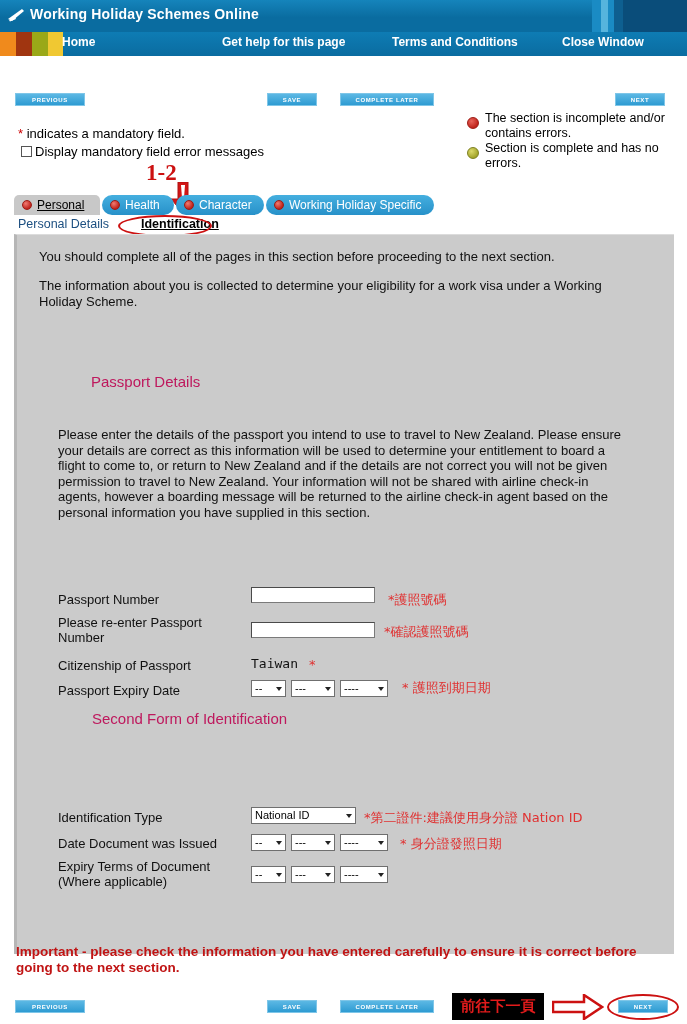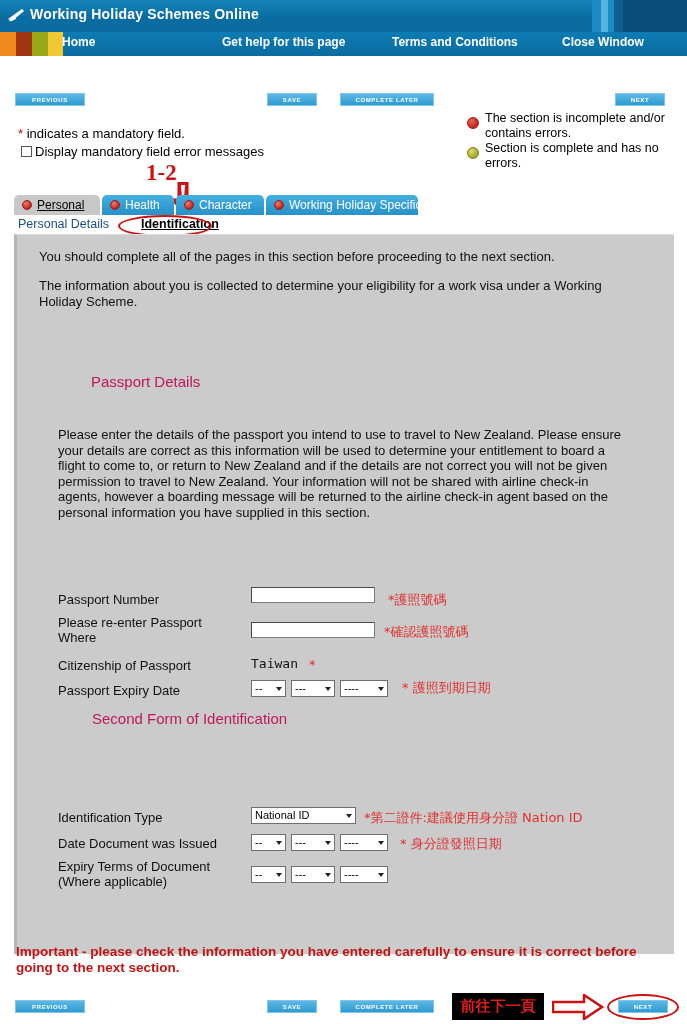--- a/index.html
+++ b/index.html
@@ -107,21 +107,21 @@
     position:absolute; top:0; height:20px;
     border-radius:5px 5px 0 0;
     font-size:12px;
     display:flex; align-items:center; gap:5px;
     padding:0 8px;
     cursor:pointer;
     white-space:nowrap;
   }
   .tab.active { background:#c8c8c8; color:#000; }
   .tab.active .tab-label { text-decoration:underline; font-weight:normal; }
-  .tab.inactive { background:#2f9fd4; background:linear-gradient(to bottom,#45afdf,#2791c9); color:#ffffff; }
+  .tab.inactive { background:#2f9fd4; background:linear-gradient(to bottom,#45afdf,#2791c9); color:#ffffff;border-radius:10px; }
   .tabdot { width:10px; height:10px; border-radius:50%;
             background:radial-gradient(circle at 35% 32%, #f07b72, #c0241c 70%);
             border:1px solid #9d1b14; flex:0 0 auto; }
 
   #subtabrow {
     position:absolute; left:18px; top:217px; width:660px; height:18px;
     font-size:12.5px;
   }
   .subtab { position:absolute; top:0; color:#1c4f80; cursor:pointer; white-space:nowrap; }
   .subtab.active { color:#000; text-decoration:underline; font-weight:bold; }
@@ -287,21 +287,21 @@
     <span class="tab-label">Personal</span>
   </div>
   <div class="tab inactive" style="left:88px;width:72px;">
     <span class="tabdot"></span>
     <span class="tab-label">Health</span>
   </div>
   <div class="tab inactive" style="left:162px;width:88px;">
     <span class="tabdot"></span>
     <span class="tab-label">Character</span>
   </div>
-  <div class="tab inactive" style="left:252px;width:152px;">
+  <div class="tab inactive" style="left:252px;width:168px;">
     <span class="tabdot"></span>
     <span class="tab-label">Working Holiday Specific</span>
   </div>
 </div>
 
 <div id="subtabrow">
   <span class="subtab" style="left:0px;">Personal Details</span>
   <span class="subtab active" style="left:123px;">Identification</span>
   <span class="subtab" style="left:205px;margin-top:42px;">Occupation Details</span>
 </div>
@@ -312,21 +312,21 @@
   <div class="ptext" style="left:22px;top:43px;width:580px;">The information about you is collected to determine your eligibility for a work visa under a Working Holiday Scheme.</div>
 
   <div class="heading" style="left:40px;top:138px;">Passport Details</div>
 
   <div class="ptext" style="left:41px;top:192px;width:565px;">Please enter the details of the passport you intend to use to travel to New Zealand. Please ensure your details are correct as this information will be used to determine your entitlement to board a flight to come to, or return to New Zealand and if the details are not correct you will not be given permission to travel to New Zealand. Your information will not be shared with airline check-in agents, however a boarding message will be returned to the airline check-in agent based on the personal information you have supplied in this section.</div>
 
   <div class="flabel" style="left:41px;top:357px;width:190px;">Passport Number</div>
   <div class="tinput" style="left:234px;top:352px;width:124px;"></div>
   <div class="cnote" style="left:371px;top:356px;">*護照號碼</div>
 
-  <div class="flabel" style="left:41px;top:380px;width:180px;">Please re-enter Passport Where</div>
+  <div class="flabel" style="left:41px;top:380px;width:180px;">Please re-enter Passport Number</div>
   <div class="tinput" style="left:234px;top:387px;width:124px;"></div>
   <div class="cnote" style="left:367px;top:388px;">*確認護照號碼</div>
 
   <div class="flabel" style="left:41px;top:423px;width:190px;">Citizenship of Passport</div>
   <div id="citizenship-value" style="left:234px;top:421px;">Taiwan</div>
   <div class="cnote" style="left:292px;top:422px;">*</div>
 
   <div class="flabel" style="left:41px;top:448px;width:190px;">Passport Expiry Date</div>
   <div class="sel" style="left:234px;top:445px;width:35px;">
     <span>--</span>

